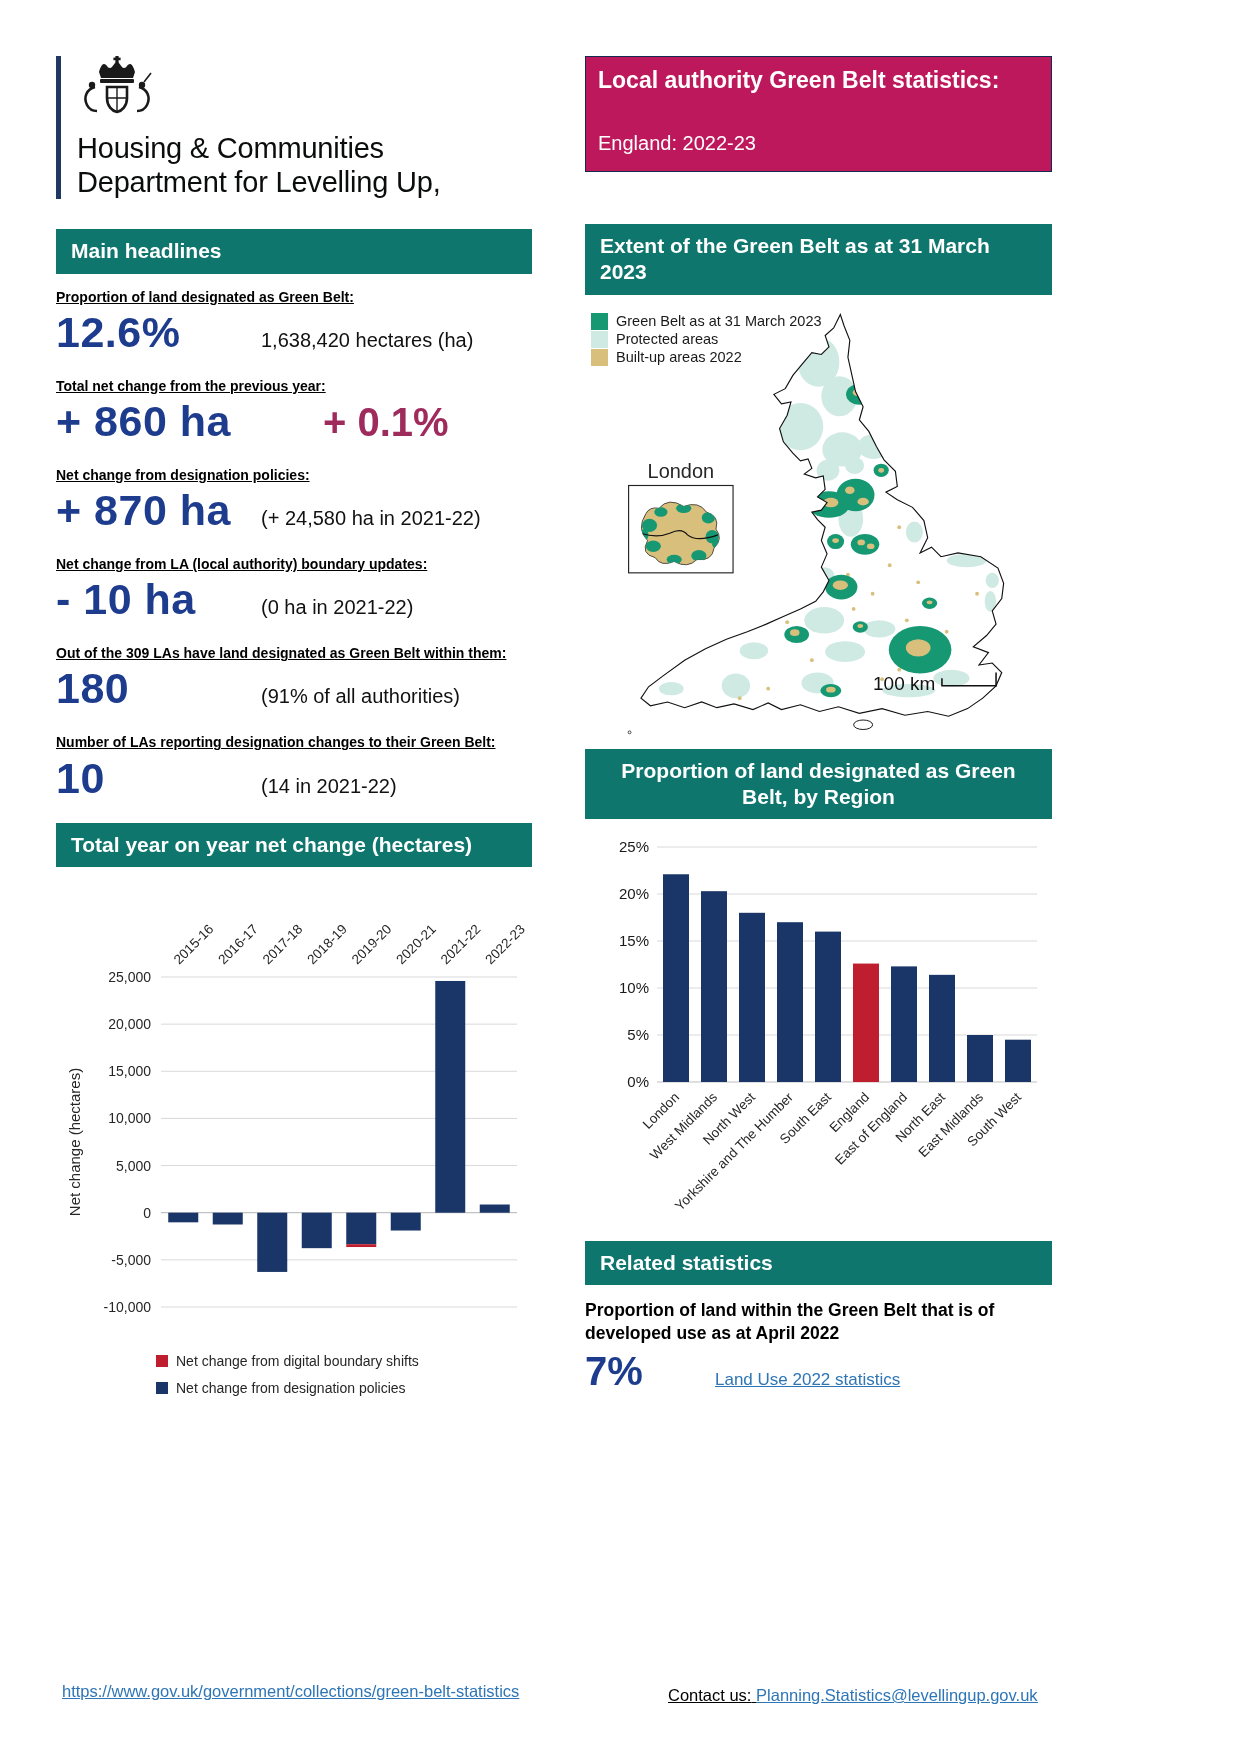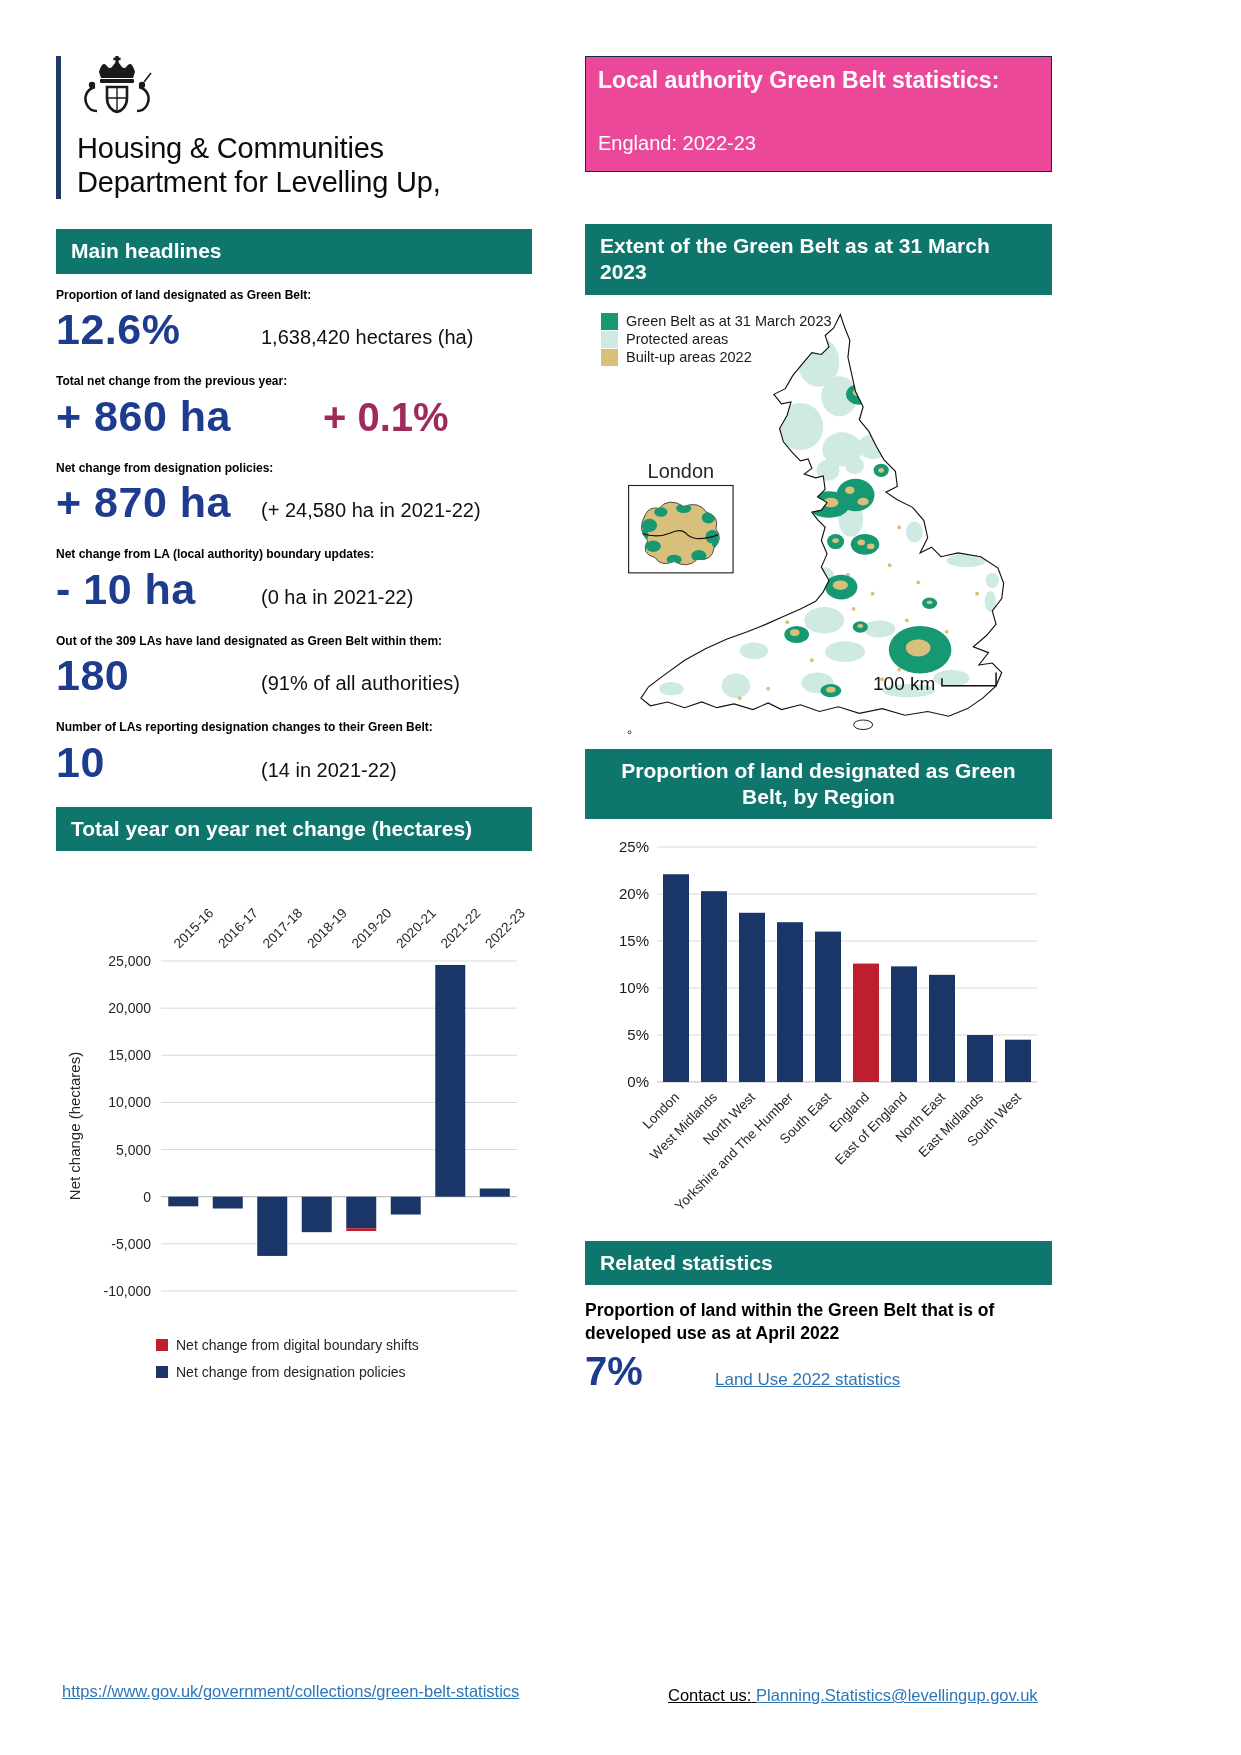--- a/index.html
+++ b/index.html
@@ -11,44 +11,44 @@
   
   .logo-row{display:flex;margin-bottom:30px;}
   .logo-bar{width:5px;background:#1f3864;}
   .logo-right{margin-left:16px;}
   .crest{width:80px;height:64px;}
   .dept{font-size:29px;line-height:1.16;color:#0b0c0c;margin-top:8px;letter-spacing:-0.2px;}
 
   
   .band{background:#0f766e;color:#fff;font-weight:bold;font-size:21px;line-height:1.25;
         padding:3px 9px;border:6px solid #0f766e;}
-  .title-band{background:#ec4899;color:#fff;padding:10px 12px 16px;border:1px solid #142a52;}
+  .title-band{background:#be185d;color:#fff;padding:10px 12px 16px;border:1px solid #142a52;}
   .title-band .t1{font-size:23px;font-weight:bold;}
   .title-band .t2{font-size:20px;font-weight:normal;margin-top:38px;}
 
   
   .stats{margin-top:14px;}
   .stat{margin-bottom:20px;}
-  .stat .lbl{font-size:12px;font-weight:bold;line-height:1.3;margin-bottom:2px;}
+  .stat .lbl{font-size:14px;font-weight:bold;line-height:1.3;margin-bottom:2px;text-decoration:underline;}
   .stat .row{display:flex;align-items:baseline;}
   .stat .val{font-size:43px;font-weight:bold;color:#1e3c8e;width:205px;flex:none;letter-spacing:0.5px;}
   .stat .note{font-size:20px;color:#111;}
   .stat .note.accent{font-size:40px;font-weight:bold;color:#9e2b5c;margin-left:62px;}
 
   
   svg{font-family:"Liberation Sans",sans-serif;}
   .chart-year-wrap{margin-top:10px;}
   .legend{margin:22px 0 0 100px;}
   .legend .lg-row{display:flex;align-items:center;margin-bottom:11px;}
   .legend .sq{width:12px;height:12px;margin-right:8px;flex:none;}
   .legend .lg-txt{font-size:14px;color:#262626;}
 
   
   .map-wrap{position:relative;width:467px;height:432px;margin-top:12px;}
-  .map-legend{position:absolute;left:16px;top:6px;}
+  .map-legend{position:absolute;left:6px;top:6px;}
   .map-legend .ml-row{display:flex;align-items:center;margin-bottom:1px;}
   .map-legend .sw{width:17px;height:17px;margin-right:8px;flex:none;}
   .map-legend .ml-txt{font-size:14.5px;color:#1a1a1a;}
 
   
   .rel-item{margin-top:14px;}
   .rel-item .lbl{font-size:17.5px;font-weight:bold;line-height:1.3;}
   .rel-item .row{display:flex;align-items:baseline;margin-top:4px;}
   .rel-item .val{font-size:40px;font-weight:bold;color:#1e3c8e;width:130px;flex:none;}
   a{color:#2e75b6;text-decoration:underline;}

